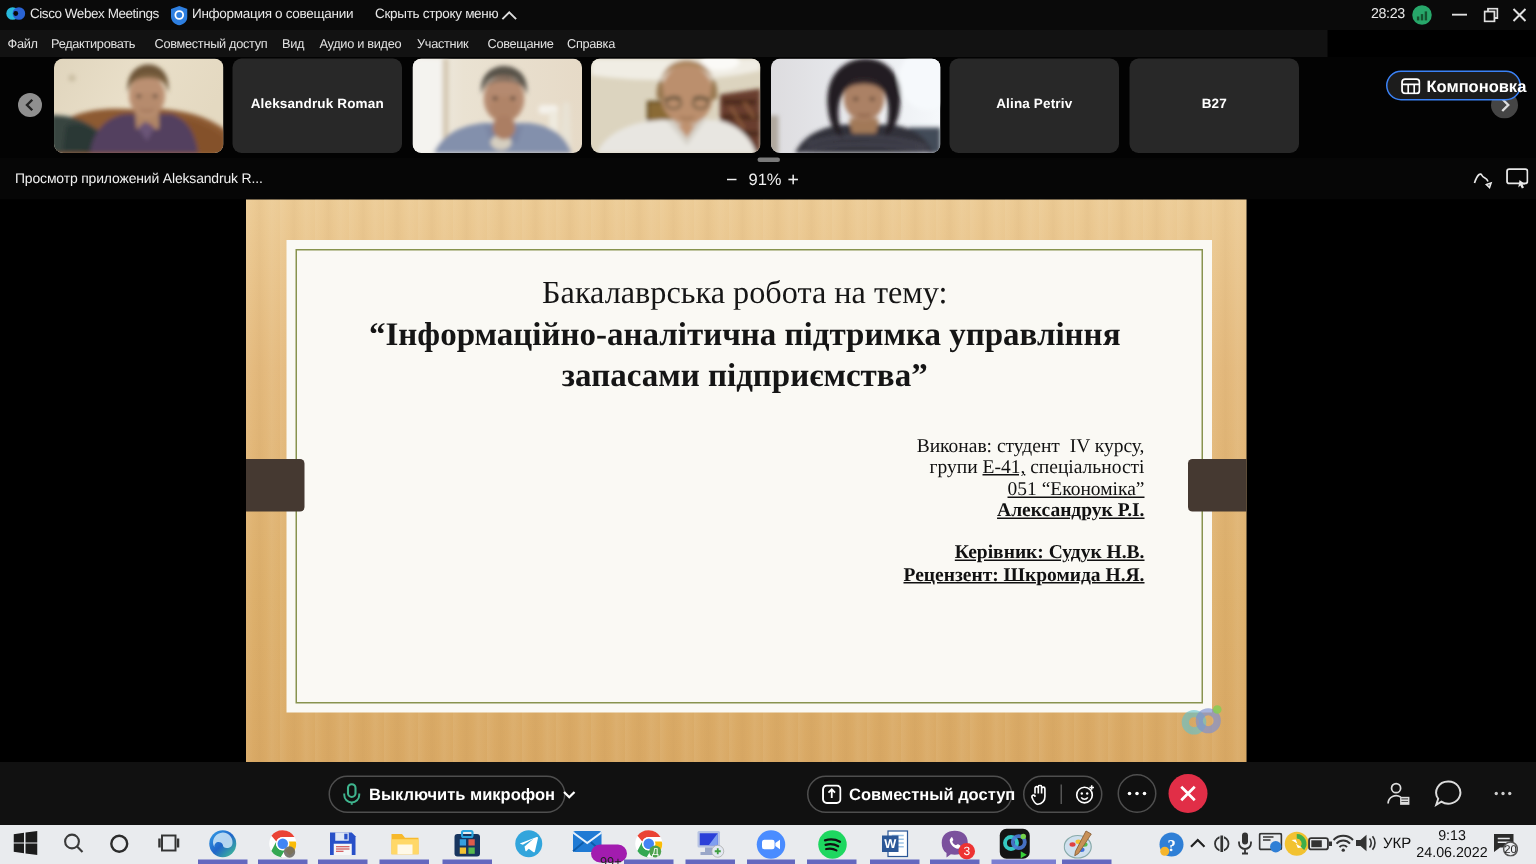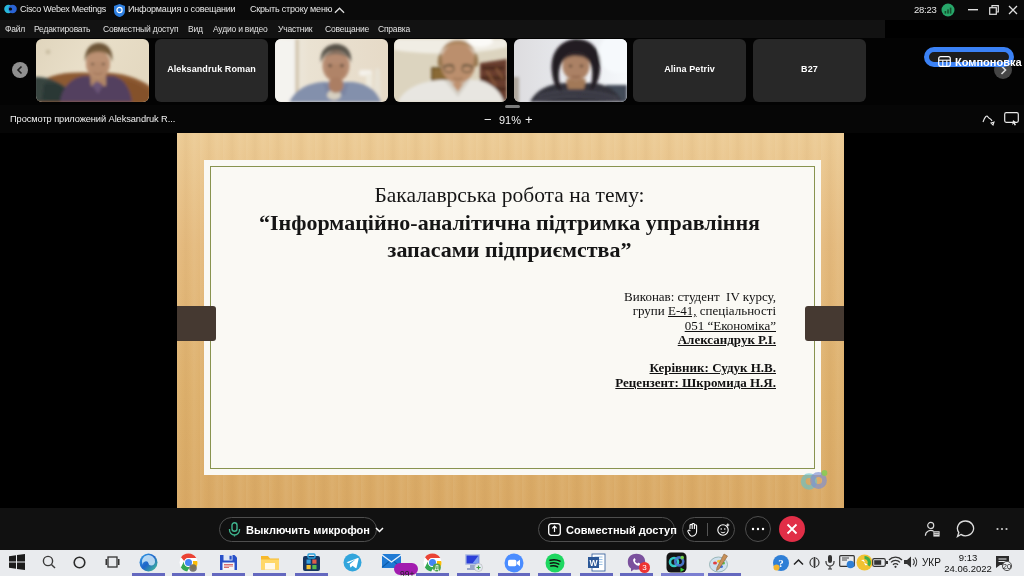--- a/index.html
+++ b/index.html
@@ -19,21 +19,21 @@
   
   #strip { position:absolute; left:0; top:38px; width:1024px; height:67px; background:#030303; }
   .tile { position:absolute; top:1px; width:113px; height:63px; border-radius:6px; overflow:hidden; background:#282828; }
   .tname { position:absolute; width:100%; text-align:center; top:25px; color:#fff; font-size:9px; font-weight:bold; letter-spacing:0.1px; }
 
   
   #toolbar { position:absolute; left:0; top:105px; width:1024px; height:28px; background:#060606; color:#f0f0f0;text-align:right; }
 
   
   #stage { position:absolute; left:0; top:133px; width:1024px; height:375px; background:#000; }
-  #share { position:absolute; left:177px; top:0; width:667px; height:375px;
+  #share { position:absolute; left:164px; top:0; width:667px; height:375px;
      background:linear-gradient(180deg,#eccb95 0%,#e4ba7e 30%,#ddb06c 70%,#d9a965 100%);padding-left:28px; }
   #woodtex { position:absolute; left:0; top:0; width:100%; height:100%;
      background:repeating-linear-gradient(90deg, rgba(255,248,232,.07) 0px, rgba(255,248,232,0) 5px, rgba(150,100,45,.045) 9px, rgba(255,248,232,0) 13px, rgba(255,250,238,.06) 17px, rgba(255,248,232,0) 23px); }
   #slide { position:absolute; left:27px; top:27px; width:617px; height:315px; background:#faf9f4; }
   #slideborder { position:absolute; left:6px; top:6px; right:6px; bottom:6px; border:1px solid #88934f; }
   .bar { position:absolute; width:39px; height:35px; background:#453931; top:173px; }
 
   
   #slidetitle { position:absolute; left:-3px; top:22.5px; width:100%; text-align:center; color:#151515;
      font-family:"Liberation Serif", serif; }
@@ -236,21 +236,21 @@
 
     <svg class="abs" style="left:12px;top:24px" width="16" height="16" viewBox="0 0 16 16">
       <circle cx="8" cy="8" r="8" fill="#8f8f8f"></circle>
       <path d="M9.5 4.5 L6 8 L9.5 11.5" fill="none" stroke="#222" stroke-width="1.6"></path>
     </svg>
     <svg class="abs" style="left:994px;top:23px" width="18" height="18" viewBox="0 0 18 18">
       <circle cx="9" cy="9" r="9" fill="#454545"></circle>
       <path d="M7.5 5 L11.5 9 L7.5 13" fill="none" stroke="#ddd" stroke-width="1.6"></path>
     </svg>
 
-    <div class="abs" style="left:924px;top:9px;width:90px;height:20px;border:5px solid #3b82f6;border-radius:11px;background:#1c1c1c;color:#fff;">
+    <div class="abs" style="left:924px;top:9px;width:90px;height:20px;border:1px solid #3b82f6;border-radius:11px;background:#1c1c1c;color:#fff;">
       <svg class="abs" style="left:9px;top:4px" width="13" height="11" viewBox="0 0 13 11">
         <rect x="0.7" y="0.7" width="11.6" height="9.6" rx="2" fill="none" stroke="#fff" stroke-width="1.2"></rect>
         <line x1="1" y1="4.2" x2="12" y2="4.2" stroke="#fff" stroke-width="1.1"></line>
         <line x1="4.8" y1="4.2" x2="4.8" y2="10" stroke="#fff" stroke-width="1.1"></line>
         <line x1="8.8" y1="4.2" x2="8.8" y2="10" stroke="#fff" stroke-width="1.1"></line>
       </svg>
       <span style="position:absolute;left:26px;top:4px;font-size:11px;font-weight:bold">Компоновка</span>
     </div>
   </div>
 

